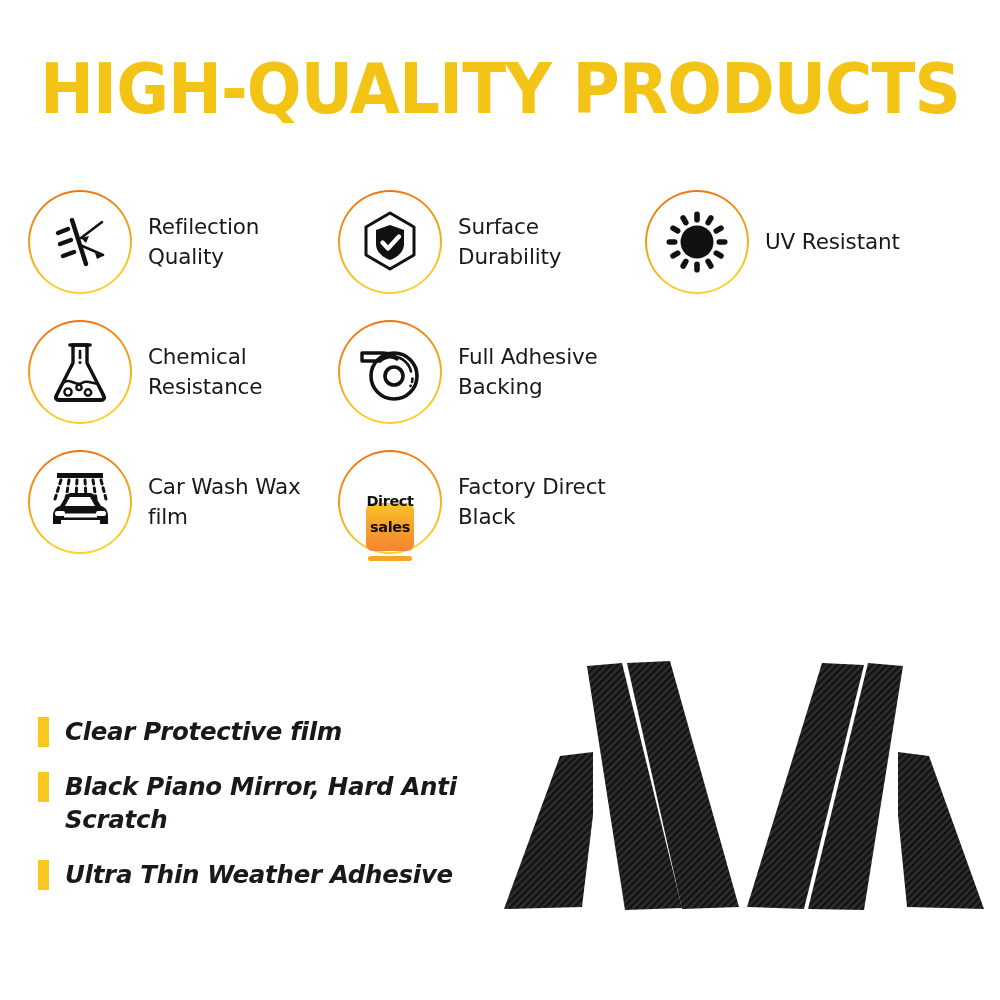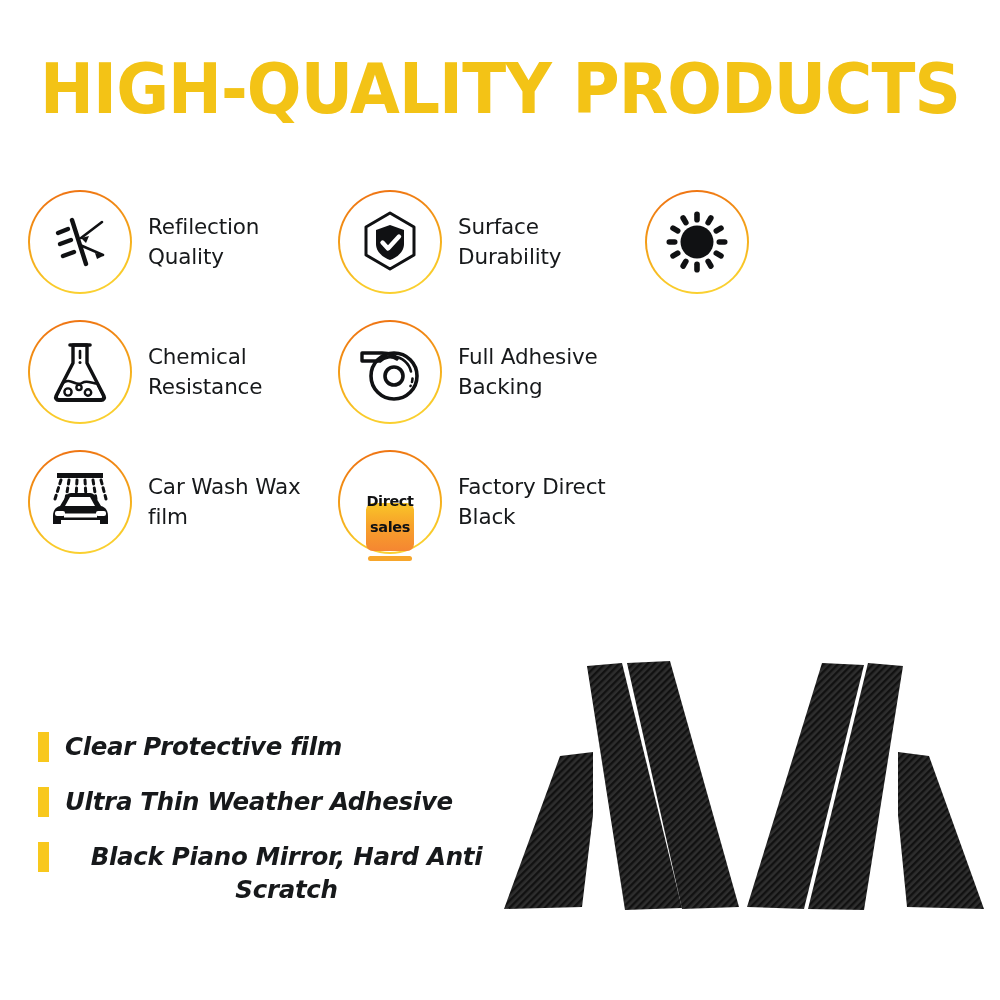--- a/index.html
+++ b/index.html
@@ -125,23 +125,22 @@
     line-height: 18.5px;
     color: #101113;
     letter-spacing: -0.4px;
   }
   .badge-text .line2 { display: block; margin-top: 7px; }
 
   
   #bullet-list {
     position: absolute;
     left: 38px;
-    top: 730px;
+    top: 715px;
     width: 470px;
-    text-align: center;
   }
   .bullet-row {
     display: flex;
     align-items: flex-start;
     margin-bottom: 22px;
   }
   .bullet-mark {
     flex: 0 0 auto;
     width: 11px;
     height: 30px;
@@ -218,20 +217,21 @@
           <rect x="30.2" y="2.5" width="5.6" height="11" rx="2.8" transform="rotate(60 33 33)"></rect>
           <rect x="30.2" y="2.5" width="5.6" height="11" rx="2.8" transform="rotate(120 33 33)"></rect>
           <rect x="30.2" y="2.5" width="5.6" height="11" rx="2.8" transform="rotate(150 33 33)"></rect>
           <rect x="30.2" y="2.5" width="5.6" height="11" rx="2.8" transform="rotate(210 33 33)"></rect>
           <rect x="30.2" y="2.5" width="5.6" height="11" rx="2.8" transform="rotate(240 33 33)"></rect>
           <rect x="30.2" y="2.5" width="5.6" height="11" rx="2.8" transform="rotate(300 33 33)"></rect>
           <rect x="30.2" y="2.5" width="5.6" height="11" rx="2.8" transform="rotate(330 33 33)"></rect>
         </g>
       </svg>
     </div>
+    <div class="feature-label">UV Resistant</div>
   </div>
 
   <div class="feature-item row-2 col-1">
     <div class="feature-icon-ring">
       <svg width="64" height="66" viewBox="0 0 64 66">
         <path d="M25,6 L39,6 L39,24 L56,57 a3,3 0 0 1 -2.6,4.4 L10.6,61.4 A3,3 0 0 1 8,57 L25,24 Z" fill="none" stroke="#101113" stroke-width="3.4" stroke-linejoin="round"></path>
         <line x1="22" y1="6" x2="42" y2="6" stroke="#101113" stroke-width="3.6" stroke-linecap="round"></line>
         <path d="M15,44 C22,38 28,48 34,44 C40,40 45,46 49,44 L55,56.5 a2.5,2.5 0 0 1 -2.2,3.8 L11.2,60.3 A2.5,2.5 0 0 1 9,56.5 Z" fill="none" stroke="#101113" stroke-width="2.6" stroke-linejoin="round"></path>
         <circle cx="20" cy="53" r="3.6" fill="none" stroke="#101113" stroke-width="2.4"></circle>
         <circle cx="31" cy="48.5" r="2.6" fill="none" stroke="#101113" stroke-width="2.4"></circle>
@@ -298,25 +298,25 @@
 
 </div>
 
 <div id="bullet-list">
   <div class="bullet-row">
     <span class="bullet-mark" style="background: rgb(248, 200, 29);"></span>
     <span class="bullet-text">Clear Protective film</span>
   </div>
   <div class="bullet-row">
     <span class="bullet-mark" style="background: rgb(248, 200, 29);"></span>
-    <span class="bullet-text">Ultra Thin Weather Adhesive</span>
+    <span class="bullet-text">Black Piano Mirror, Hard Anti Scratch</span>
   </div>
   <div class="bullet-row">
     <span class="bullet-mark" style="background: rgb(248, 200, 29);"></span>
-    <span class="bullet-text">Black Piano Mirror, Hard Anti Scratch</span>
+    <span class="bullet-text">Ultra Thin Weather Adhesive</span>
   </div>
 </div>
 
 <div id="pillar-art">
   <svg width="508" height="282" viewBox="0 0 508 282">
     <defs>
       <pattern id="carbonWeave" width="7" height="7" patternUnits="userSpaceOnUse" patternTransform="rotate(-45)">
         <rect width="7" height="7" fill="#2c2c2c"></rect>
         <rect width="7" height="3.3" y="0" fill="#1a1a1a"></rect>
         <rect width="3.3" height="7" x="0" fill="#242424" opacity="0.55"></rect>

